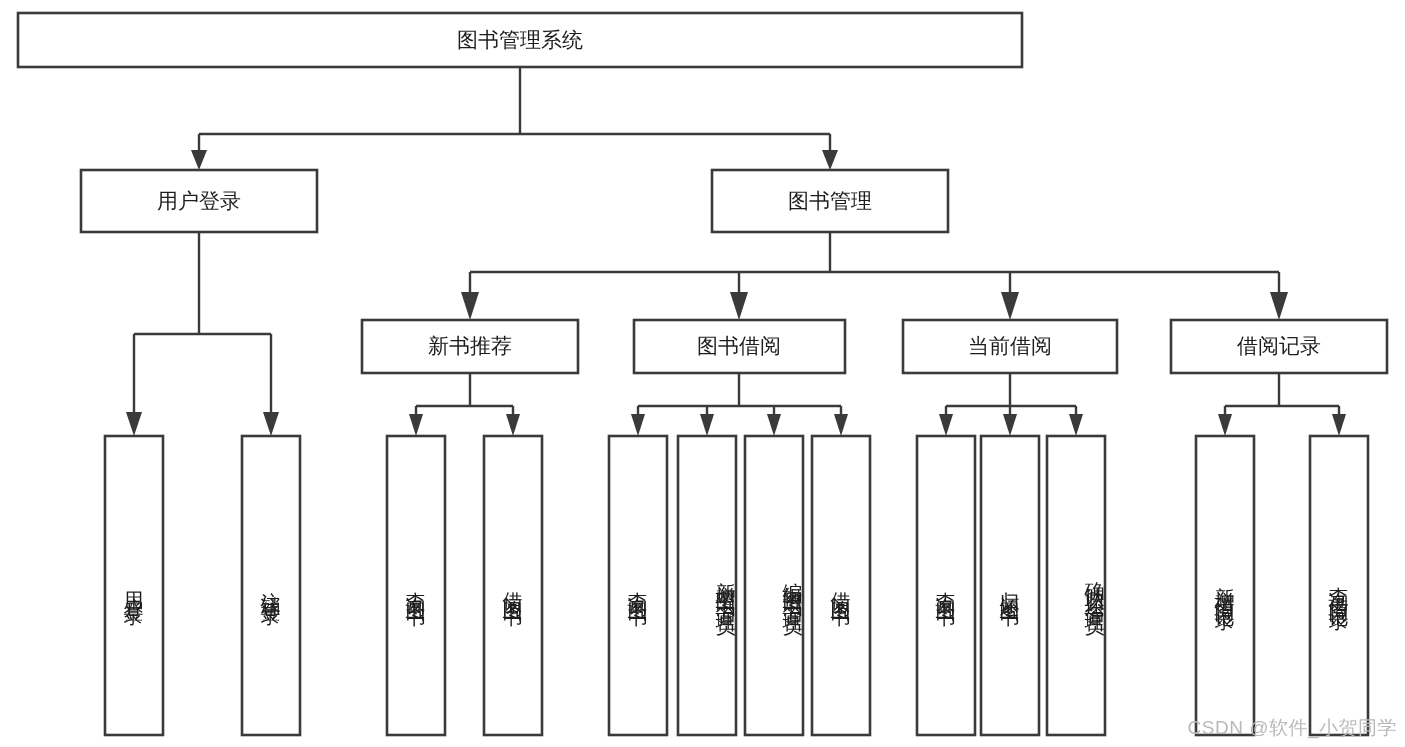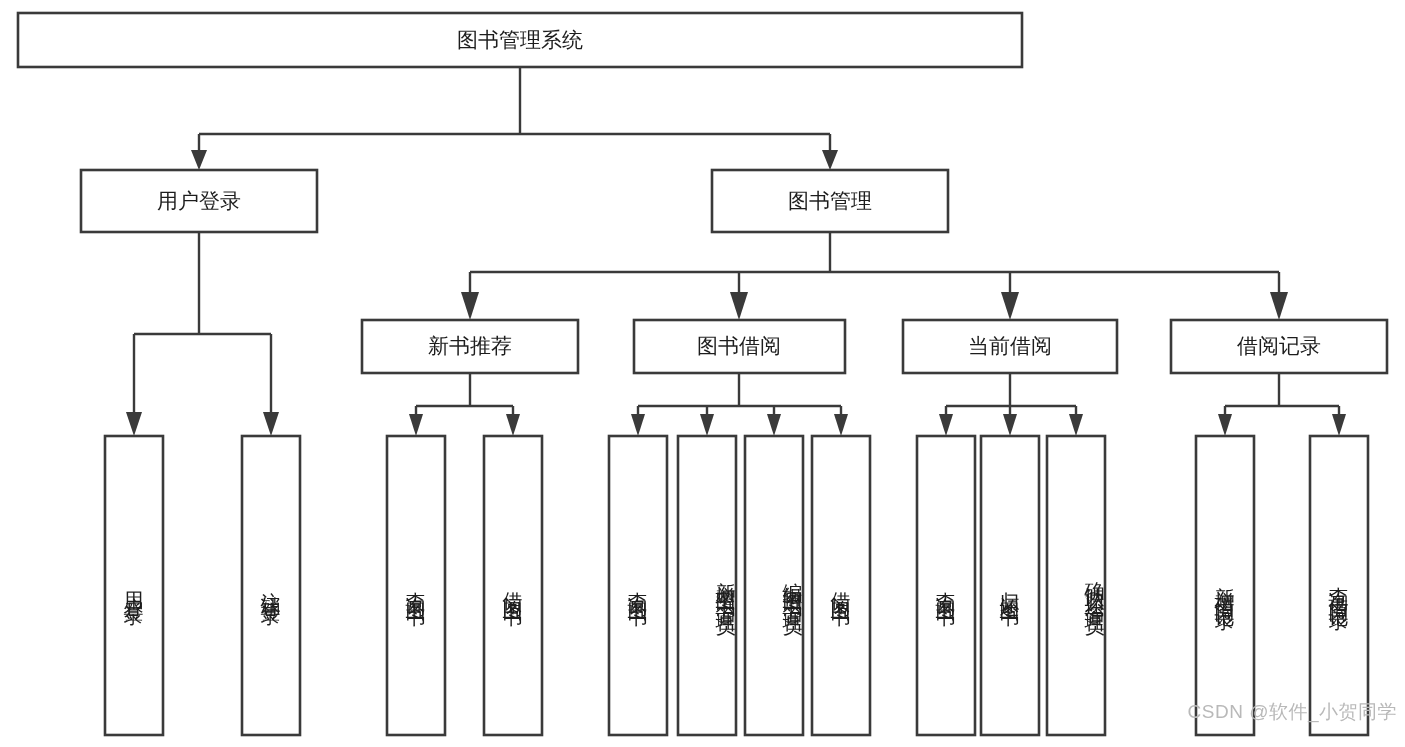--- a/index.html
+++ b/index.html
@@ -61,21 +61,21 @@
     display: flex;
     align-items: center;
     justify-content: center;
     white-space: nowrap;
     box-sizing: border-box;
     pointer-events: none;
   }
   .watermark {
     position: absolute;
     right: 8px;
-    bottom: 22px;
+    bottom: 6px;
     font-family: "Liberation Sans", "DejaVu Sans", sans-serif;
     font-size: 19px;
     color: #b9b9b9;
     letter-spacing: 0.5px;
     white-space: nowrap;
   }
 </style>
 </head>
 <body>
 

